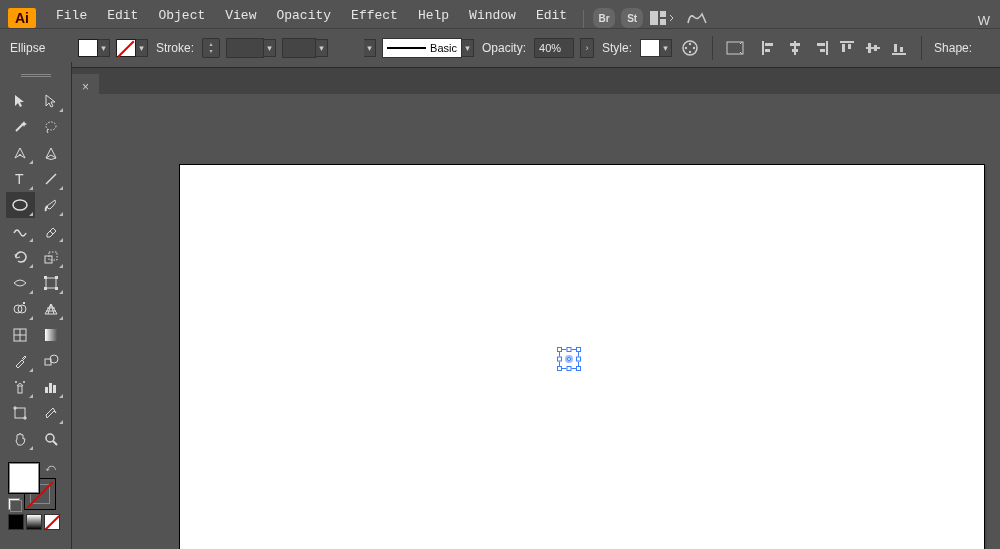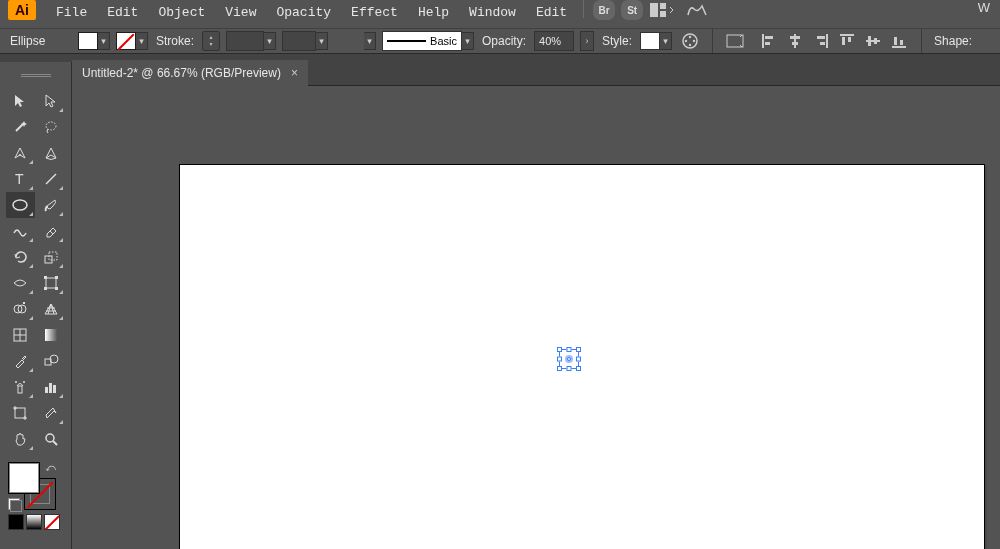--- a/index.html
+++ b/index.html
@@ -1,25 +1,25 @@
 <!DOCTYPE html>
 <html><head>
 <meta charset="utf-8">
 <style>
 * { margin:0; padding:0; box-sizing:border-box; font-family:Tahoma,Arial,sans-serif; user-select:none; }
 body { width:1000px; height:549px; background:#535353; overflow:hidden; color:#e6e6e6; font-size:12px; }
-.menubar { height:28px; background:#535353; display:flex; align-items:flex-start; padding:0 8px; gap:0; }
+.menubar { height:28px; background:#535353; display:flex; align-items:flex-end; padding:0 8px; gap:0; }
 .logo { width:28px; height:20px; background:#ff9a00; color:#330000; font-weight:bold; font-size:14px; display:flex; align-items:center; justify-content:center; border-radius:2px; margin-right:10px; }
 .menu-item { padding:5px 10px; color:#e6e6e6; cursor:default; font-size:13px;font-family:Liberation Mono, monospace; }
 .menu-divider { width:1px; height:18px; background:#6b6b6b; margin:0 6px; }
 .menu-icon-btn { width:22px; height:20px; background:#666; display:flex; align-items:center; justify-content:center; color:#ddd; font-size:10px; font-weight:bold; margin:0 3px; cursor:default;border-radius:7px; }
 .menu-arrange { width:30px; height:20px; display:flex; align-items:center; justify-content:center; margin:0 2px; cursor:default; }
 .menu-right { margin-left:auto; color:#ddd; font-size:13px; padding-right:2px; }
 
-.control-bar { height:26px; background:#535353; border-top:1px solid #404040; border-bottom:1px solid #2a2a2a; display:flex; align-items:center; padding:0 8px; gap:6px; }
+.control-bar { height:40px; background:#535353; border-top:1px solid #404040; border-bottom:1px solid #2a2a2a; display:flex; align-items:center; padding:0 8px; gap:6px; }
 .cb-label { color:#e6e6e6; font-size:12px; margin:0 2px; }
 .cb-tool-label { width:60px; }
 .swatch { width:20px; height:18px; border:1px solid #1e1e1e; background:#fff; position:relative; }
 .swatch.diag::after { content:''; position:absolute; left:-2px; right:-2px; top:50%; height:2px; background:#e60000; transform:rotate(-45deg); }
 .dd-arrow { width:12px; height:18px; display:flex; align-items:center; justify-content:center; color:#ccc; font-size:9px; background:#4a4a4a; border:1px solid #333; border-left:none; position:relative; }
 .cb-seg { display:flex; align-items:center; }
 .spinner { width:18px; height:20px; background:#4a4a4a; display:flex; flex-direction:column; justify-content:center; align-items:center; border:1px solid #333; border-radius:2px; font-size:6px; line-height:7px; color:#bbb; }
 .num-field { width:38px; height:20px; background:#454545; border:1px solid #333; display:flex; align-items:center; padding:0 4px; font-size:11px; color:#ccc; }
 .brush-sel { width:80px; height:20px; background:#ffffff; display:flex; align-items:center; justify-content:flex-end; padding:0 4px; font-size:11px; color:#000; border:1px solid #333; }
 .brush-sel .line { flex:1; height:2px; background:#000; margin-right:4px; }
@@ -205,21 +205,20 @@
         </svg>
       </div>
   </div>
   <div class="vdiv"></div>
   <div class="cb-label">Shape:</div>
 </div>
 
 <div class="tab-toggle">◂◂</div>
 <div class="tab-strip">
   <div class="doc-tab">
-    <span>Untitled-2* @ 66.67% (RGB/Preview)</span>
     <span class="tab-close">×</span>
   </div>
 </div>
 
 <div class="tools-panel">
   <div class="tool-grip">
       <div></div>
       <div></div>
     </div>
   <div class="tool-grid">

